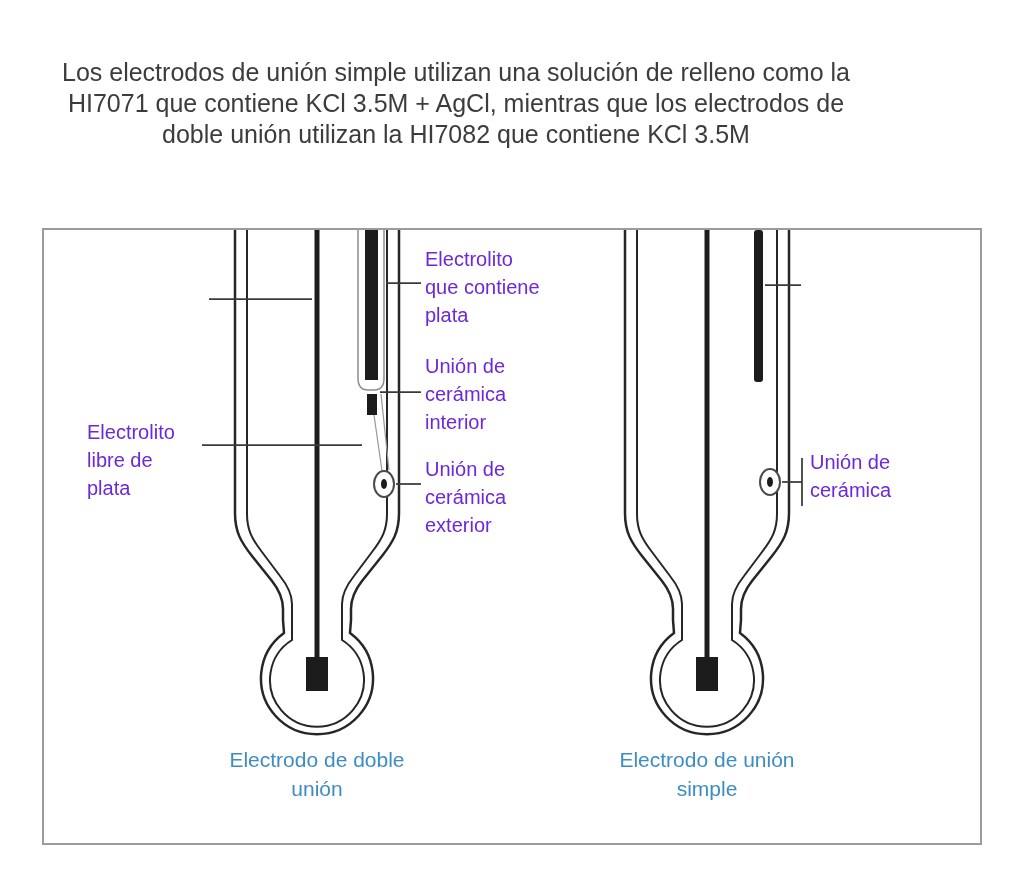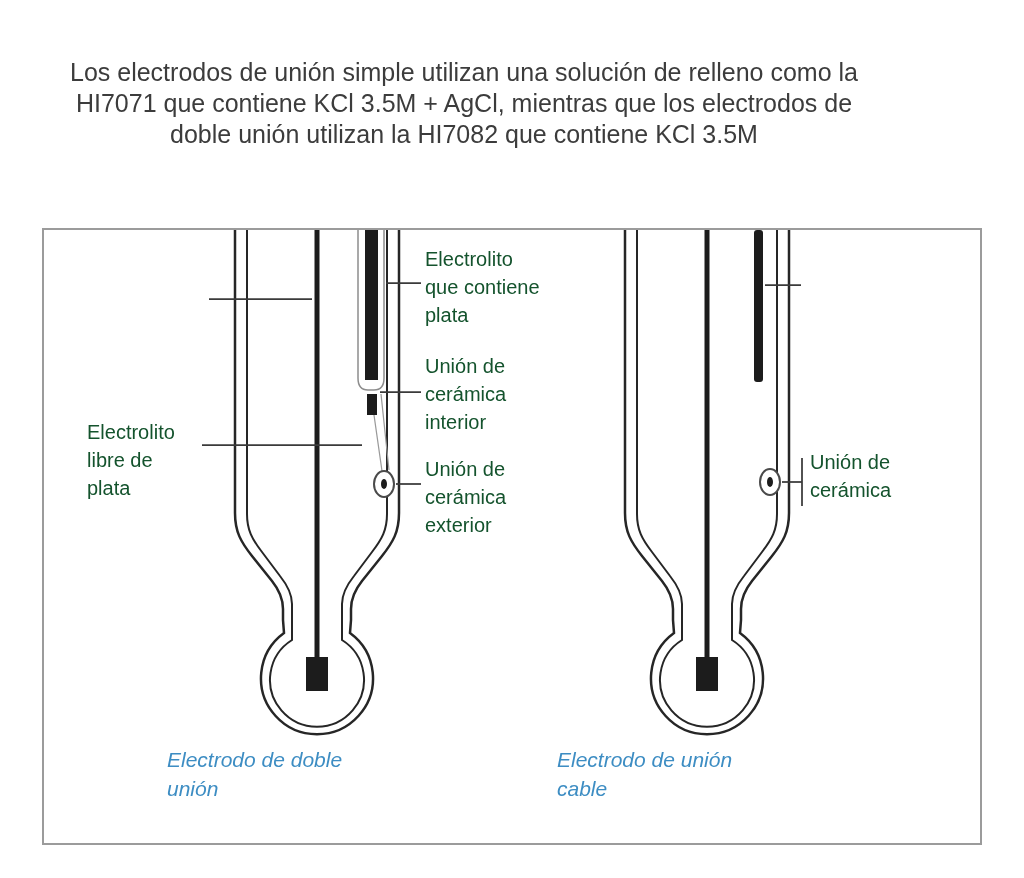--- a/index.html
+++ b/index.html
@@ -9,43 +9,41 @@
     position:relative; overflow:hidden;
     font-family:"Liberation Sans", sans-serif;
     color:#3a3a3a;
   }
   .title {
     position:absolute; left:0; top:57px; width:912px;
     text-align:center;
     font-size:25px; line-height:31px;
     color:#3c3c3c;
     white-space:pre-line;
-    margin-left:8px;
   }
   .diagram-box {
     position:absolute; left:42px; top:228px;
     width:940px; height:617px;
     border:2px solid #9b9b9b;
     background:#ffffff;
   }
   .diagram-box svg { position:absolute; left:0; top:0; }
   .label {
     position:absolute;
     font-size:20px; line-height:28px;
-    color:#14532d;
+    color:#6d28d9;
     white-space:pre-line;
   }
   .caption {
     position:absolute;
     width:300px;
-    text-align:left;
+    text-align:center;
     font-size:21px; line-height:29px;
     color:#3d8dc3;
     white-space:pre-line;
-    font-style:italic;
   }
 </style>
 </head>
 <body>
 
 <div class="title">Los electrodos de unión simple utilizan una solución de relleno como la
 HI7071 que contiene KCl 3.5M + AgCl, mientras que los electrodos de
 doble unión utilizan la HI7082 que contiene KCl 3.5M</div>
 
 <div class="diagram-box">
@@ -99,15 +97,15 @@
   <div class="label" style="left:381px; top:225px;">Unión de
 cerámica
 exterior</div>
 
   <div class="label" style="left:766px; top:218px;">Unión de
 cerámica</div>
 
   <div class="caption" style="left:123px; top:515px;">Electrodo de doble
 unión</div>
   <div class="caption" style="left:513px; top:515px;">Electrodo de unión
-cable</div>
+simple</div>
 
 </div>
 
 </body></html>

